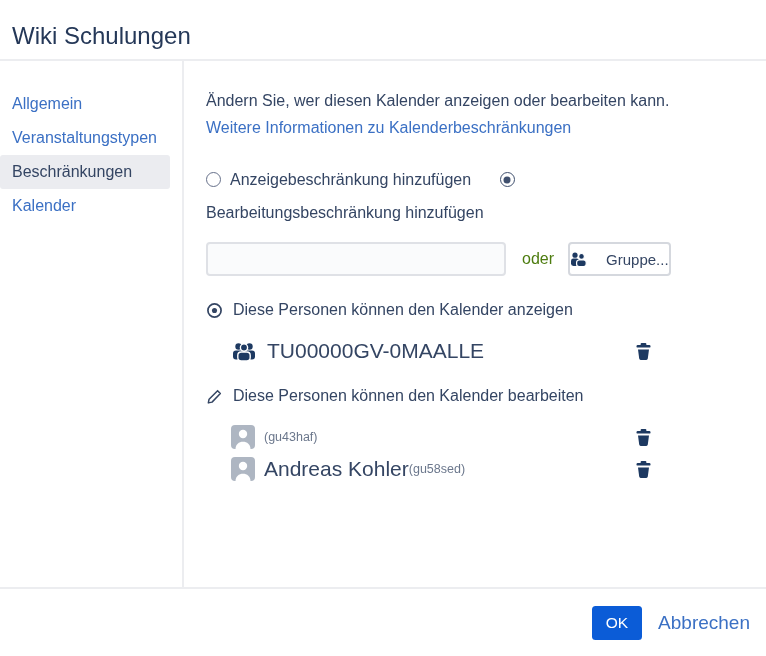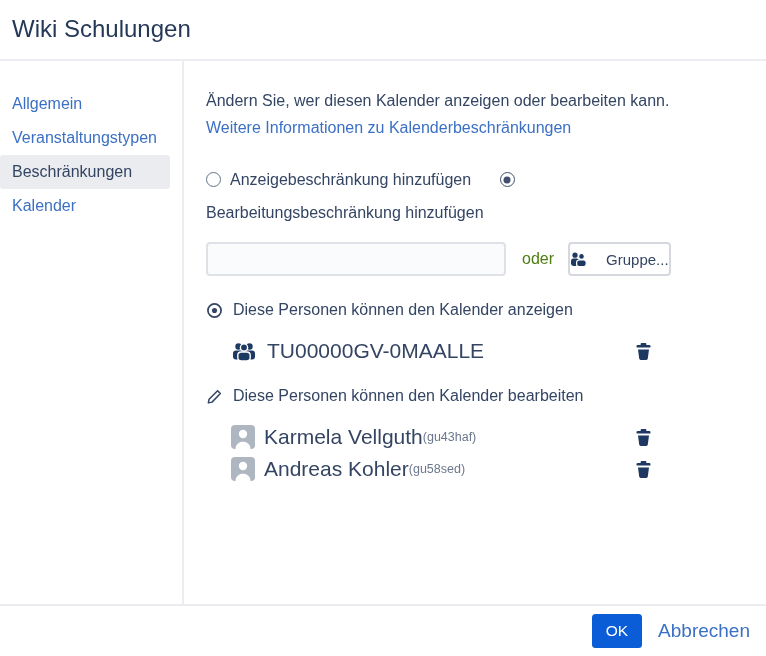--- a/index.html
+++ b/index.html
@@ -2,21 +2,21 @@
 <html><head>
 <meta charset="utf-8">
 <style>
   * { box-sizing: border-box; margin: 0; padding: 0; }
   html, body { background: #fff; }
   body { font-family: "Liberation Sans", sans-serif; color: #344563; }
 
   .dialog { width: 766px; height: 656px; background: #fff; display: flex; flex-direction: column; overflow: hidden; }
 
   
-  .dialog-header { flex: none; height: 61px; padding: 12px 12px 0 12px; border-bottom: 2px solid #ECEDF0; }
+  .dialog-header { flex: none; height: 61px; padding: 19px 12px 0 12px; border-bottom: 2px solid #ECEDF0; }
   .dialog-title { font-size: 24px; font-weight: 400; color: #253858; line-height: 34px; }
 
   
   .dialog-body { flex: 1; display: flex; min-height: 0; }
 
   
   .sidebar { width: 184px; flex: none; border-right: 2px solid #ECEDF0; padding: 26px 12px 0 0; }
   .nav-item { font-size: 16px; line-height: 20px; color: #3B70C4; padding: 7px 6px 7px 12px; border-radius: 3px; cursor: pointer; }
   .nav-item.selected { background: #EBECF0; color: #344563; }
 
@@ -40,21 +40,21 @@
   .section-header { margin-top: 25px; display: flex; align-items: center; gap: 10px; font-size: 16px; color: #344563; }
   .entry-row { margin: 20px 0 0 25px; width: 420px; display: flex; align-items: center; }
   .entry-row.tight { margin-top: 8px; }
   .entry-icon { flex: none; margin-right: 10px; display: flex; align-items: center; }
   .avatar { flex: none; width: 24px; height: 24px; border-radius: 4px; background: #AEB6C2; overflow: hidden; margin-right: 9px; }
   .entry-name { font-size: 21px; color: #344563; }
   .entry-username { font-size: 12.5px; color: #6B778C; }
   .delete-button { margin-left: auto; background: none; border: none; padding: 0; cursor: pointer; line-height: 0; }
 
   
-  .dialog-footer { flex: none; height: 52px; border-top: 2px solid #ECEDF0; display: flex; align-items: center; justify-content: flex-end; gap: 16px; padding: 3px 16px; }
+  .dialog-footer { flex: none; height: 69px; border-top: 2px solid #ECEDF0; display: flex; align-items: center; justify-content: flex-end; gap: 16px; padding: 3px 16px; }
   .ok-button { background: #0B5CD7; color: #fff; border: none; border-radius: 3.5px; font-size: 15.5px; padding: 8px 14px; font-family: "Liberation Sans", sans-serif; cursor: pointer; }
   .cancel-link { font-size: 19px; color: #3B70C4; text-decoration: none; cursor: pointer; }
 </style>
 </head>
 <body>
 
 <div class="dialog">
 
   <div class="dialog-header">
     <div class="dialog-title">Wiki Schulungen</div>
@@ -144,21 +144,20 @@
         <span>Diese Personen können den Kalender bearbeiten</span>
       </div>
 
       <div class="entry-row">
         <span class="avatar">
           <svg width="24" height="24" viewBox="0 0 24 24">
             <circle cx="12" cy="9" r="4.2" fill="#fff"></circle>
             <path d="M4.5 24c0-4.6 3.4-7.3 7.5-7.3s7.5 2.7 7.5 7.3z" fill="#fff"></path>
           </svg>
         </span>
-        <span class="entry-name">Karmela Vellguth</span>
           <span class="entry-username">(gu43haf)</span>
         <button class="delete-button">
           <span>
             <svg width="15" height="17" viewBox="0 0 15 17" fill="#1D3961">
               <rect x="4.6" y="0" width="5.8" height="2.4" rx="1"></rect>
               <rect x="0.5" y="2" width="14" height="2.6" rx="1.2"></rect>
               <path d="M2 6.4h11l-1.2 9.2a1.6 1.6 0 0 1-1.6 1.4H4.8a1.6 1.6 0 0 1-1.6-1.4z"></path>
             </svg>
           </span>
         </button>

